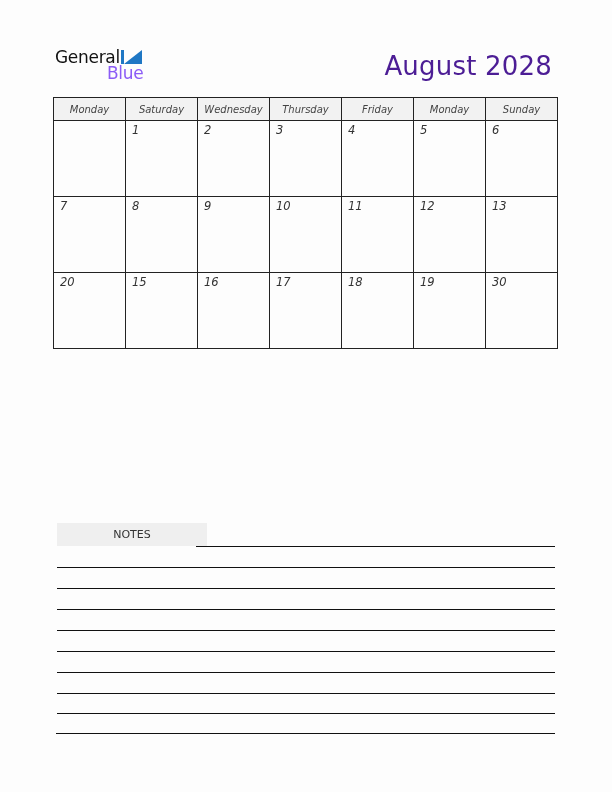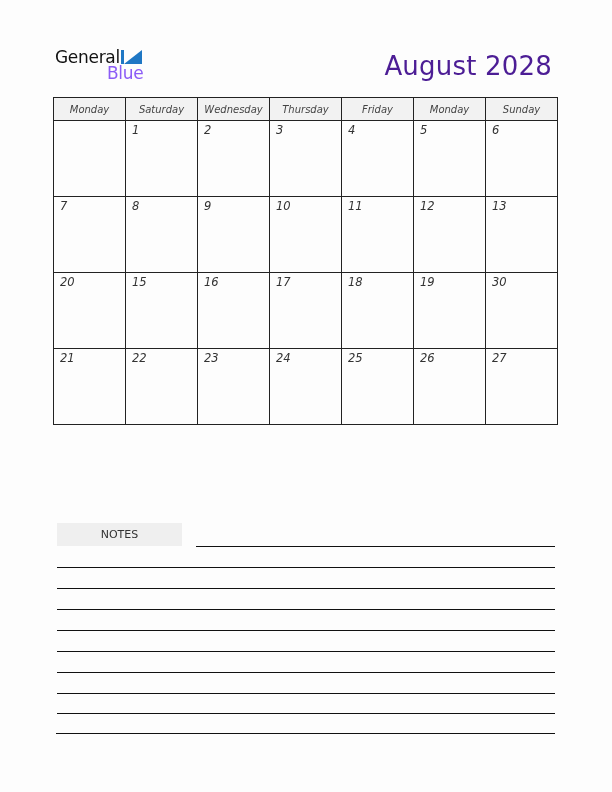--- a/index.html
+++ b/index.html
@@ -12,21 +12,21 @@
     .logo .blue { position: absolute; left: 52px; top: 16px; font-size: 17px; color: #8b5cf6; letter-spacing: -0.3px; }
     .logo .tri { position: absolute; left: 69px; top: 3px; width: 0; height: 0;
       border-left: 18px solid transparent; border-bottom: 14px solid #1f77c4; }
     .logo .tri-bar { position: absolute; left: 66px; top: 3px; width: 3px; height: 14px; background: #1f77c4; }
     .title { position: absolute; right: 60px; top: 51px; font-size: 26px; color: #4c1d95; font-weight: normal; letter-spacing: 0.2px; }
     table.cal { position: absolute; left: 53px; top: 97px; width: 505px; border-collapse: collapse; table-layout: fixed; font-style: italic; }
     table.cal th, table.cal td { border: 1px solid #222; padding: 0; }
     table.cal th { height: 22px; background: #f2f2f2; font-weight: normal; font-size: 10px; color: #444; text-align: center; }
     table.cal td { height: 75px; vertical-align: top; }
     table.cal td span { display: block; padding: 2px 0 0 6px; font-size: 11.5px; color: #333; }
-    .notes-label { position: absolute; left: 57px; top: 523px; width: 125px; height: 23px; background: #efefef;
+    .notes-label { position: absolute; left: 57px; top: 523px; width: 150px; height: 23px; background: #efefef;
       font-size: 11px; color: #333; text-align: center; line-height: 23px; }
     .line { position: absolute; height: 1px; background: #111; }
   </style>
 </head>
 <body>
 
 <div class="logo">
   <span class="general">General</span>
   <span class="tri-bar"></span>
   <span class="tri"></span>
@@ -110,43 +110,20 @@
       <td>
           <span>18</span>
         </td>
       <td>
           <span>19</span>
         </td>
       <td>
           <span>30</span>
         </td>
     </tr>
-    <tr>
-      <td>
-          <span>21</span>
-        </td>
-      <td>
-          <span>22</span>
-        </td>
-      <td>
-          <span>23</span>
-        </td>
-      <td>
-          <span>24</span>
-        </td>
-      <td>
-          <span>25</span>
-        </td>
-      <td>
-          <span>26</span>
-        </td>
-      <td>
-          <span>27</span>
-        </td>
-    </tr>
   </tbody>
 </table>
 
 <div class="notes-label">NOTES</div>
 <div class="line" style="left:196px; width:359px; top:546px;"></div>
 <div class="line" style="left:57px; width:498px; top:567px;"></div>
 <div class="line" style="left:57px; width:498px; top:588px;"></div>
 <div class="line" style="left:57px; width:498px; top:609px;"></div>
 <div class="line" style="left:57px; width:498px; top:630px;"></div>
 <div class="line" style="left:57px; width:498px; top:651px;"></div>

